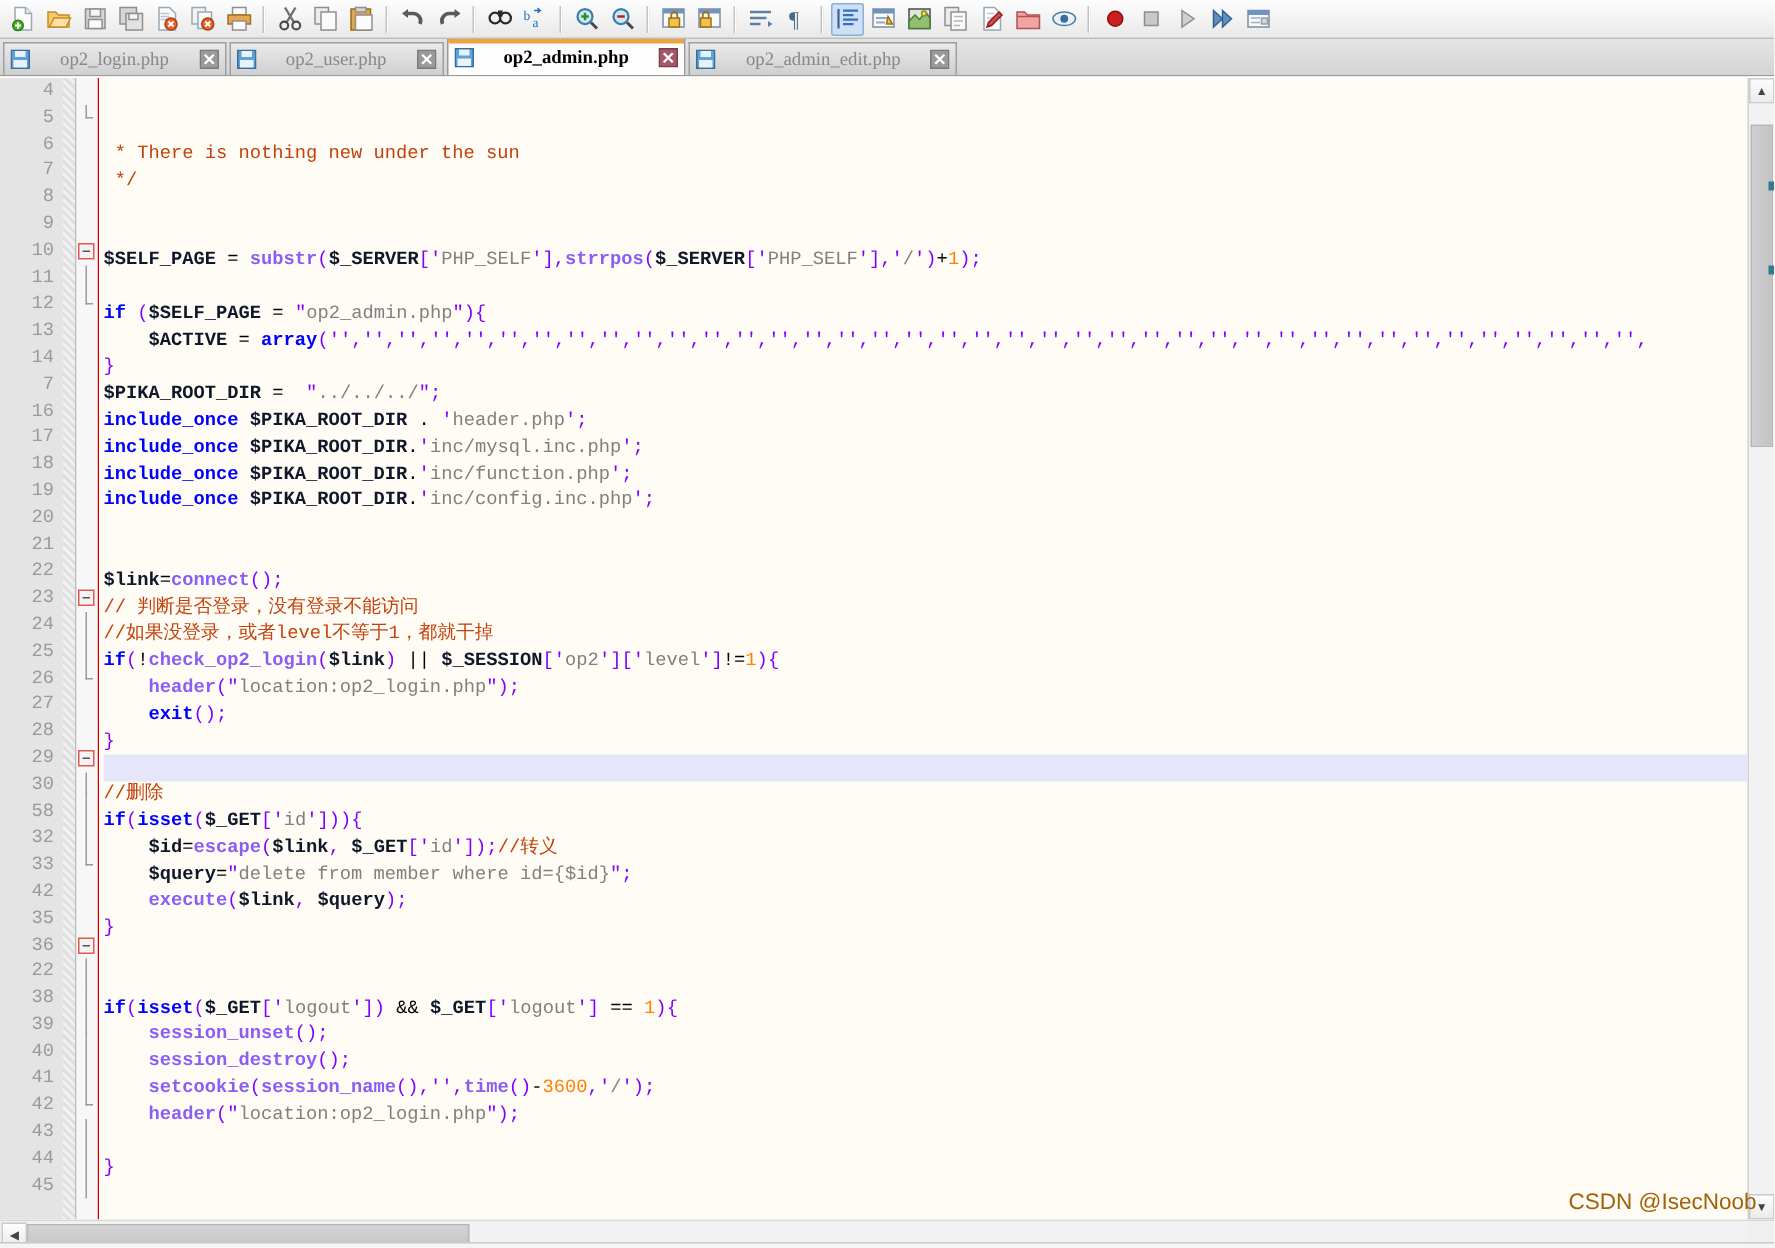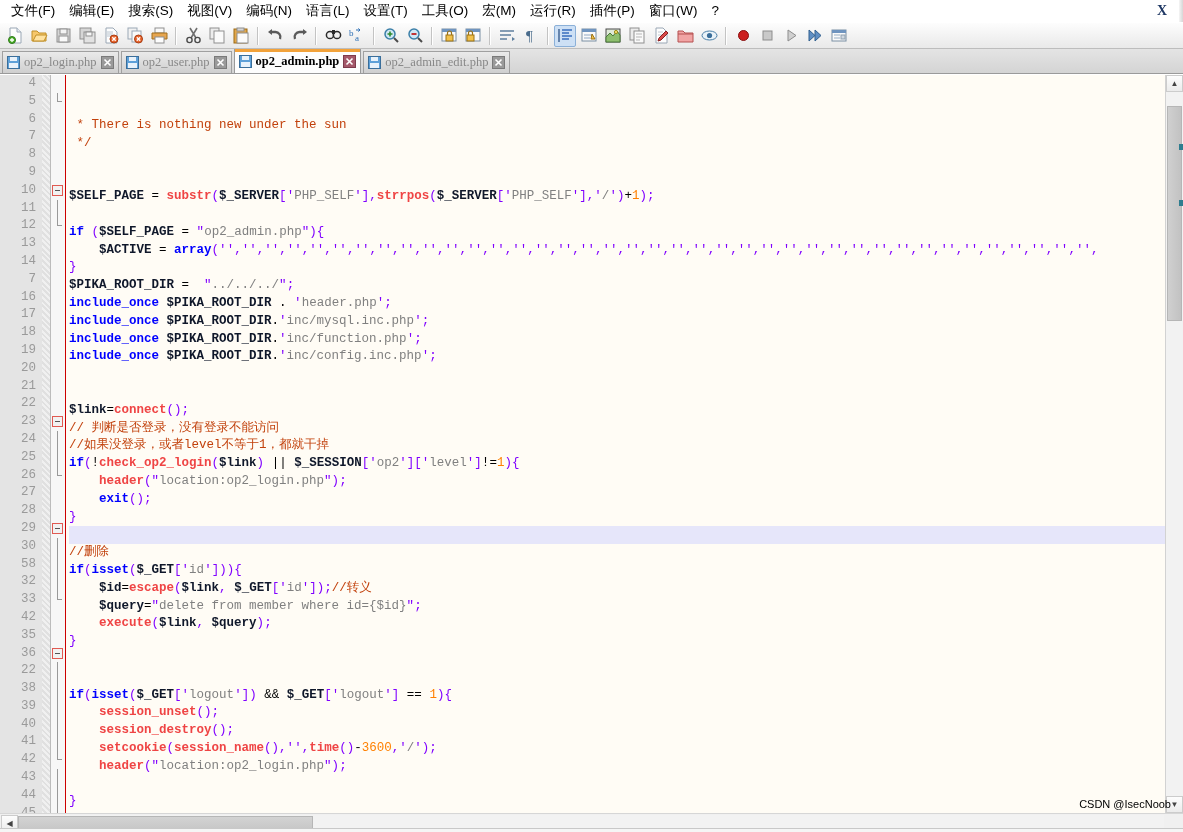--- a/index.html
+++ b/index.html
@@ -89,21 +89,21 @@
     align-items: flex-end;
     padding-left: 2px;
     flex: 0 0 auto;
     border-bottom: 1px solid #9a9a9a;
     box-sizing: border-box;
   }
   .tab {
     height: 22px;
     display: flex;
     align-items: center;
-    gap: 4px;
+    gap: 20px;
     padding: 0 4px 0 4px;
     margin-right: 2px;
     background: linear-gradient(to bottom,#eaeaea,#cfcfcf);
     border: 1px solid #a0a0a0;
     border-bottom: none;
     font-family: "Liberation Serif", serif;
     font-size: 12.5px;
     color: #888888;
     box-sizing: border-box;
     position: relative;
@@ -229,21 +229,21 @@
   .red-guide {
     position: absolute;
     left: 0px; top: 0; bottom: 0;
     width: 1px;
     background: #cc0000;
     z-index: 3;
   }
   
   .c-com   { color: #c2410c; }
   .c-kw    { color: #0000ff; font-weight: bold; }
-  .c-fn    { color: #ef4444; font-weight: bold; }
+  .c-fn    { color: #8b5cf6; font-weight: bold; }
   .c-var   { color: #0f172a; font-weight: bold; }
   .c-str   { color: #808080; margin-top: 33px; }
   .c-num   { color: #ff8000; }
   .c-op    { color: #8000ff; }
   .c-punct { color: #8000ff; }
   .c-plain { color: #000000; }
 
   
   .vscroll {
     flex: 0 0 auto;
@@ -312,56 +312,39 @@
     width: 295px;
     background: linear-gradient(to bottom,#d3d3d3,#c6c6c6);
     border: 1px solid #b6b6b6;
     box-sizing: border-box;
   }
 
   
   .watermark {
     position: absolute;
     right: 12px; bottom: 22px;
-    font-size: 11px;
-    color: #000000;
+    font-size: 15px;
+    color: #a16207;
     font-family: "Liberation Sans", sans-serif;
     pointer-events: none;
     z-index: 40;
   }
   .bottom-edge {
     position: absolute;
     left: 0; right: 0; bottom: 0;
     height: 3px;
     background: #f5f5f5;
     border-top: 1px solid #c8c8c8;
   }
 </style>
 </head>
 <body>
 
 <div id="app">
 
-  <div class="menubar">
-    <div class="menu-item">文件(F)</div>
-    <div class="menu-item">编辑(E)</div>
-    <div class="menu-item">搜索(S)</div>
-    <div class="menu-item">视图(V)</div>
-    <div class="menu-item">编码(N)</div>
-    <div class="menu-item">语言(L)</div>
-    <div class="menu-item">设置(T)</div>
-    <div class="menu-item">工具(O)</div>
-    <div class="menu-item">宏(M)</div>
-    <div class="menu-item">运行(R)</div>
-    <div class="menu-item">插件(P)</div>
-    <div class="menu-item">窗口(W)</div>
-    <div class="menu-item">?</div>
-    <div class="win-close">X</div>
-    <div class="menu-right-edge"></div>
-  </div>
 
   <div class="toolbar">
 
     <div class="tb-btn">
       <svg width="17" height="17" viewBox="0 0 17 17">
         <path d="M3 1 h7 l4 4 v11 h-11 z" fill="#fdfdfd" stroke="#9aa7b5"></path>
         <path d="M10 1 v4 h4" fill="#e7edf3" stroke="#9aa7b5"></path>
         <circle cx="5" cy="13" r="3.5" fill="#4caf2a" stroke="#2e7a17"></circle>
         <path d="M5 11 v4 M3 13 h4" stroke="#fff" stroke-width="1.3"></path>
       </svg>

